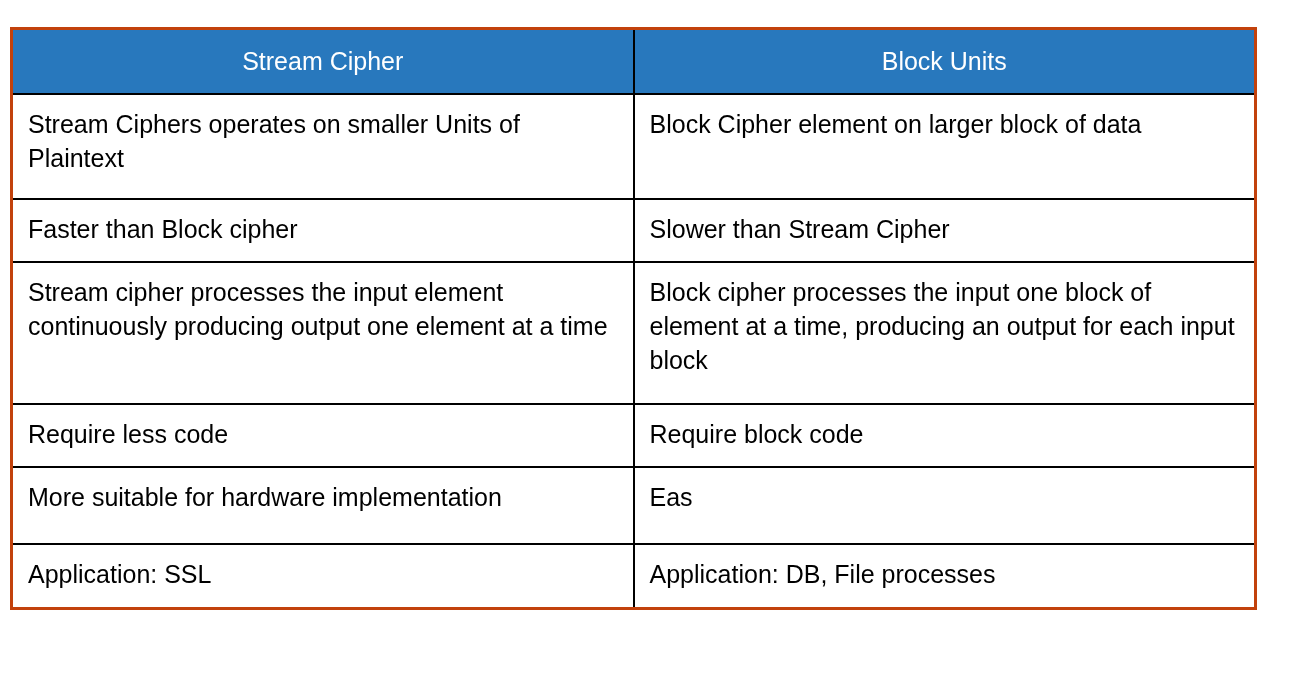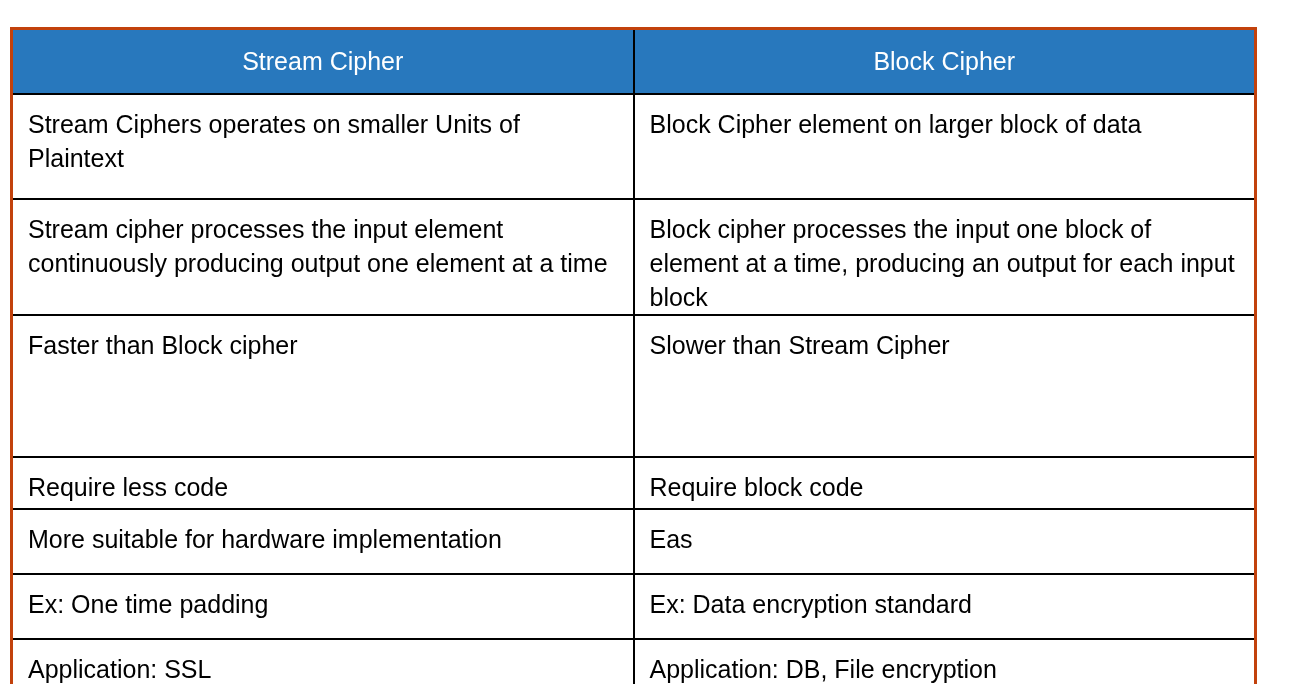--- a/index.html
+++ b/index.html
@@ -42,60 +42,56 @@
     font-size: 25px;
     line-height: 34px;
     text-align: left;
     vertical-align: top;
     padding: 12px 18px 0 15px;
     background: #FFFFFF;
   }
   tbody tr:nth-child(1) { height: 105px; }
   tbody tr:nth-child(2) { height: 63px;  }
   tbody tr:nth-child(3) { height: 142px; }
-  tbody tr:nth-child(4) { height: 52px;  }
-  tbody tr:nth-child(5) { height: 65px;  }
+  tbody tr:nth-child(4) { height: 63px;  }
+  tbody tr:nth-child(5) { height: 77px;  }
   tbody tr:nth-child(6) { height: 65px;  }
   tbody tr:nth-child(7) { height: 49px;  }
 </style>
 </head>
 <body>
 
 <div class="table-wrap">
   <table class="compare">
     <thead>
       <tr>
         <th>Stream Cipher</th>
-        <th>Block Cipher</th>
+        <th>Block Units</th>
       </tr>
     </thead>
     <tbody>
       <tr>
         <td>Stream Ciphers operates on smaller Units of Plaintext</td>
         <td>Block Cipher element on larger block of data</td>
       </tr>
       <tr>
+        <td>Faster than Block cipher</td>
+        <td>Slower than Stream Cipher</td>
+      </tr>
+      <tr>
         <td>Stream cipher processes the input element continuously producing output one element at a time</td>
         <td>Block cipher processes the input one block of element at a time, producing an output for each input block</td>
-      </tr>
-      <tr>
-        <td>Faster than Block cipher</td>
-        <td>Slower than Stream Cipher</td>
       </tr>
       <tr>
         <td>Require less code</td>
         <td>Require block code</td>
       </tr>
       <tr>
         <td>More suitable for hardware implementation</td>
         <td>Eas</td>
       </tr>
       <tr>
-        <td>Ex: One time padding</td>
-        <td>Ex: Data encryption standard</td>
-      </tr>
-      <tr>
         <td>Application: SSL</td>
-        <td>Application: DB, File encryption</td>
+        <td>Application: DB, File processes</td>
       </tr>
     </tbody>
   </table>
 </div>
 
 </body></html>

